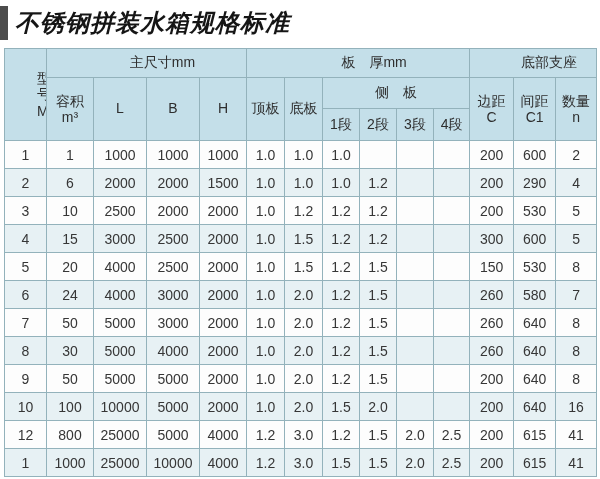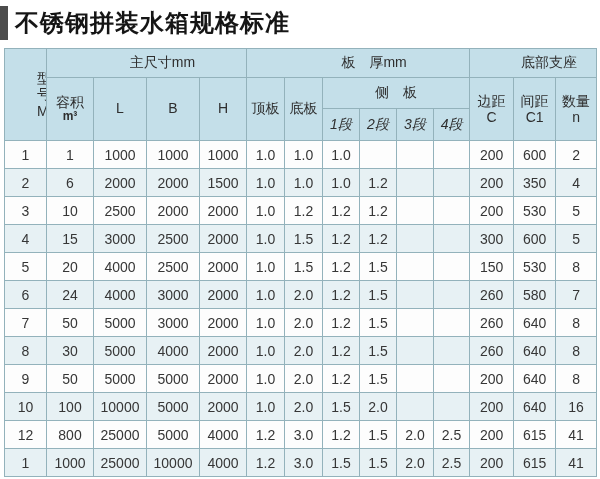--- a/index.html
+++ b/index.html
@@ -14,20 +14,21 @@
   .page {
     width: 600px;
     height: 479px;
     position: relative;
   }
   .title-row {
     display: flex;
     align-items: center;
     height: 42px;
     padding: 2px 0 0 0;
+    font-style: italic;
   }
   .title-accent {
     display: inline-block;
     width: 8px;
     height: 34px;
     background: #4c4c4c;
     margin-right: 7px;
   }
   .page-title {
     font-size: 24px;
@@ -53,26 +54,26 @@
   }
   table.spec thead th {
     background: #c4dfe9;
     font-weight: normal;
     font-size: 14px;
     color: #2e2e2e;
     line-height: 1.25;
   }
   thead tr.h1 th { height: 28px; padding-left: 32px; }
   thead tr.h2 th { height: 30px; }
-  thead tr.h3 th { height: 31px; font-style: italic; }
+  thead tr.h3 th { height: 31px; }
   tbody tr { height: 28px; }
   tbody tr:nth-child(odd)  { background: #fdfdfd; }
   tbody tr:nth-child(even) { background: #e7f1f4; }
   .two-line span { display: block; line-height: 1.15; }
-  .sup-line { font-size: 12px; font-weight: bold; }
+  .sup-line { font-size: 14px; }
 </style>
 </head>
 <body>
 
 <div class="page">
 
   <div class="title-row">
     <span class="title-accent"></span>
     <h1 class="page-title">不锈钢拼装水箱规格标准</h1>
   </div>
@@ -158,21 +159,21 @@
           <td>2000</td>
           <td>2000</td>
           <td>1500</td>
           <td>1.0</td>
           <td>1.0</td>
           <td>1.0</td>
           <td>1.2</td>
           <td></td>
           <td></td>
           <td>200</td>
-          <td>350</td>
+          <td>290</td>
           <td>4</td>
         </tr>
         <tr>
           <td>3</td>
           <td>10</td>
           <td>2500</td>
           <td>2000</td>
           <td>2000</td>
           <td>1.0</td>
           <td>1.2</td>

